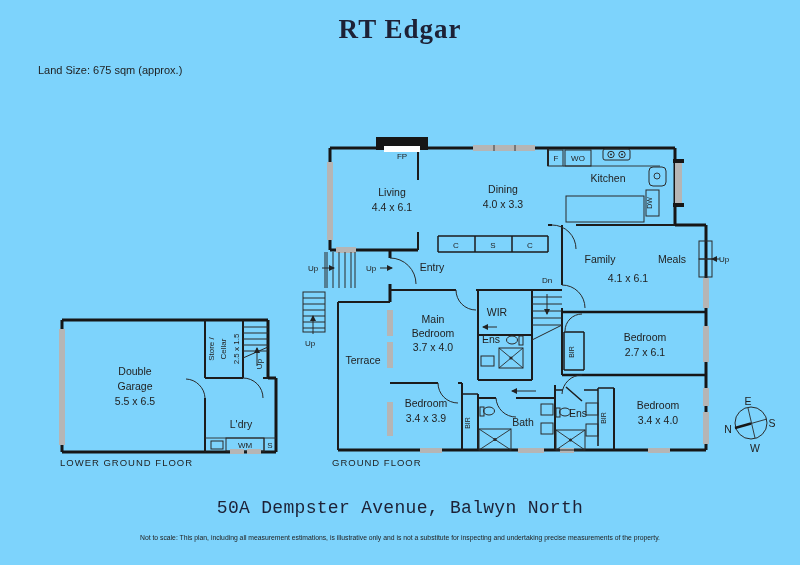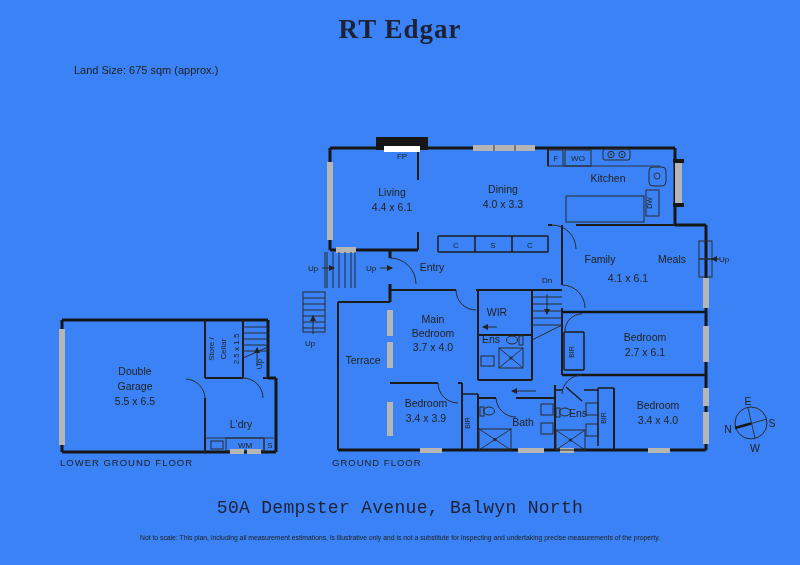--- a/index.html
+++ b/index.html
@@ -1,21 +1,21 @@
 <!DOCTYPE html>
 <html><head>
 <meta charset="utf-8">
 <style>
   html,body{margin:0;padding:0;background:#fff;}
-  .page{position:relative;width:800px;height:565px;background:#3b82f6;overflow:hidden;
+  .page{position:relative;width:800px;height:565px;background:#7dd3fc;overflow:hidden;
         font-family:"Liberation Sans",sans-serif;}
   .brand{position:absolute;top:14px;left:0;width:800px;text-align:center;
          font-family:"Liberation Serif",serif;font-size:27px;font-weight:600;
          letter-spacing:1px;color:#1d2136;}
-  .landsize{position:absolute;top:64px;left:38px;font-size:11px;color:#1f1f1f;margin-left:36px;}
+  .landsize{position:absolute;top:64px;left:38px;font-size:11px;color:#1f1f1f;}
   .address{position:absolute;top:498px;left:0;width:800px;text-align:center;
            font-family:Liberation Mono, monospace;font-size:18px;color:#1d2136;letter-spacing:.3px;}
   .disclaimer{position:absolute;top:534px;left:0;width:800px;text-align:center;
               font-size:6.8px;color:#222;}
   svg{position:absolute;top:0;left:0;}
   .w3{stroke:#161616;stroke-width:3;fill:none;}
   .w25{stroke:#161616;stroke-width:2.5;fill:none;}
   .w2{stroke:#1c1c1c;stroke-width:2;fill:none;}
   .w15{stroke:#1c1c1c;stroke-width:1.5;fill:none;}
   .w1{stroke:#2a2a2a;stroke-width:1;fill:none;}

